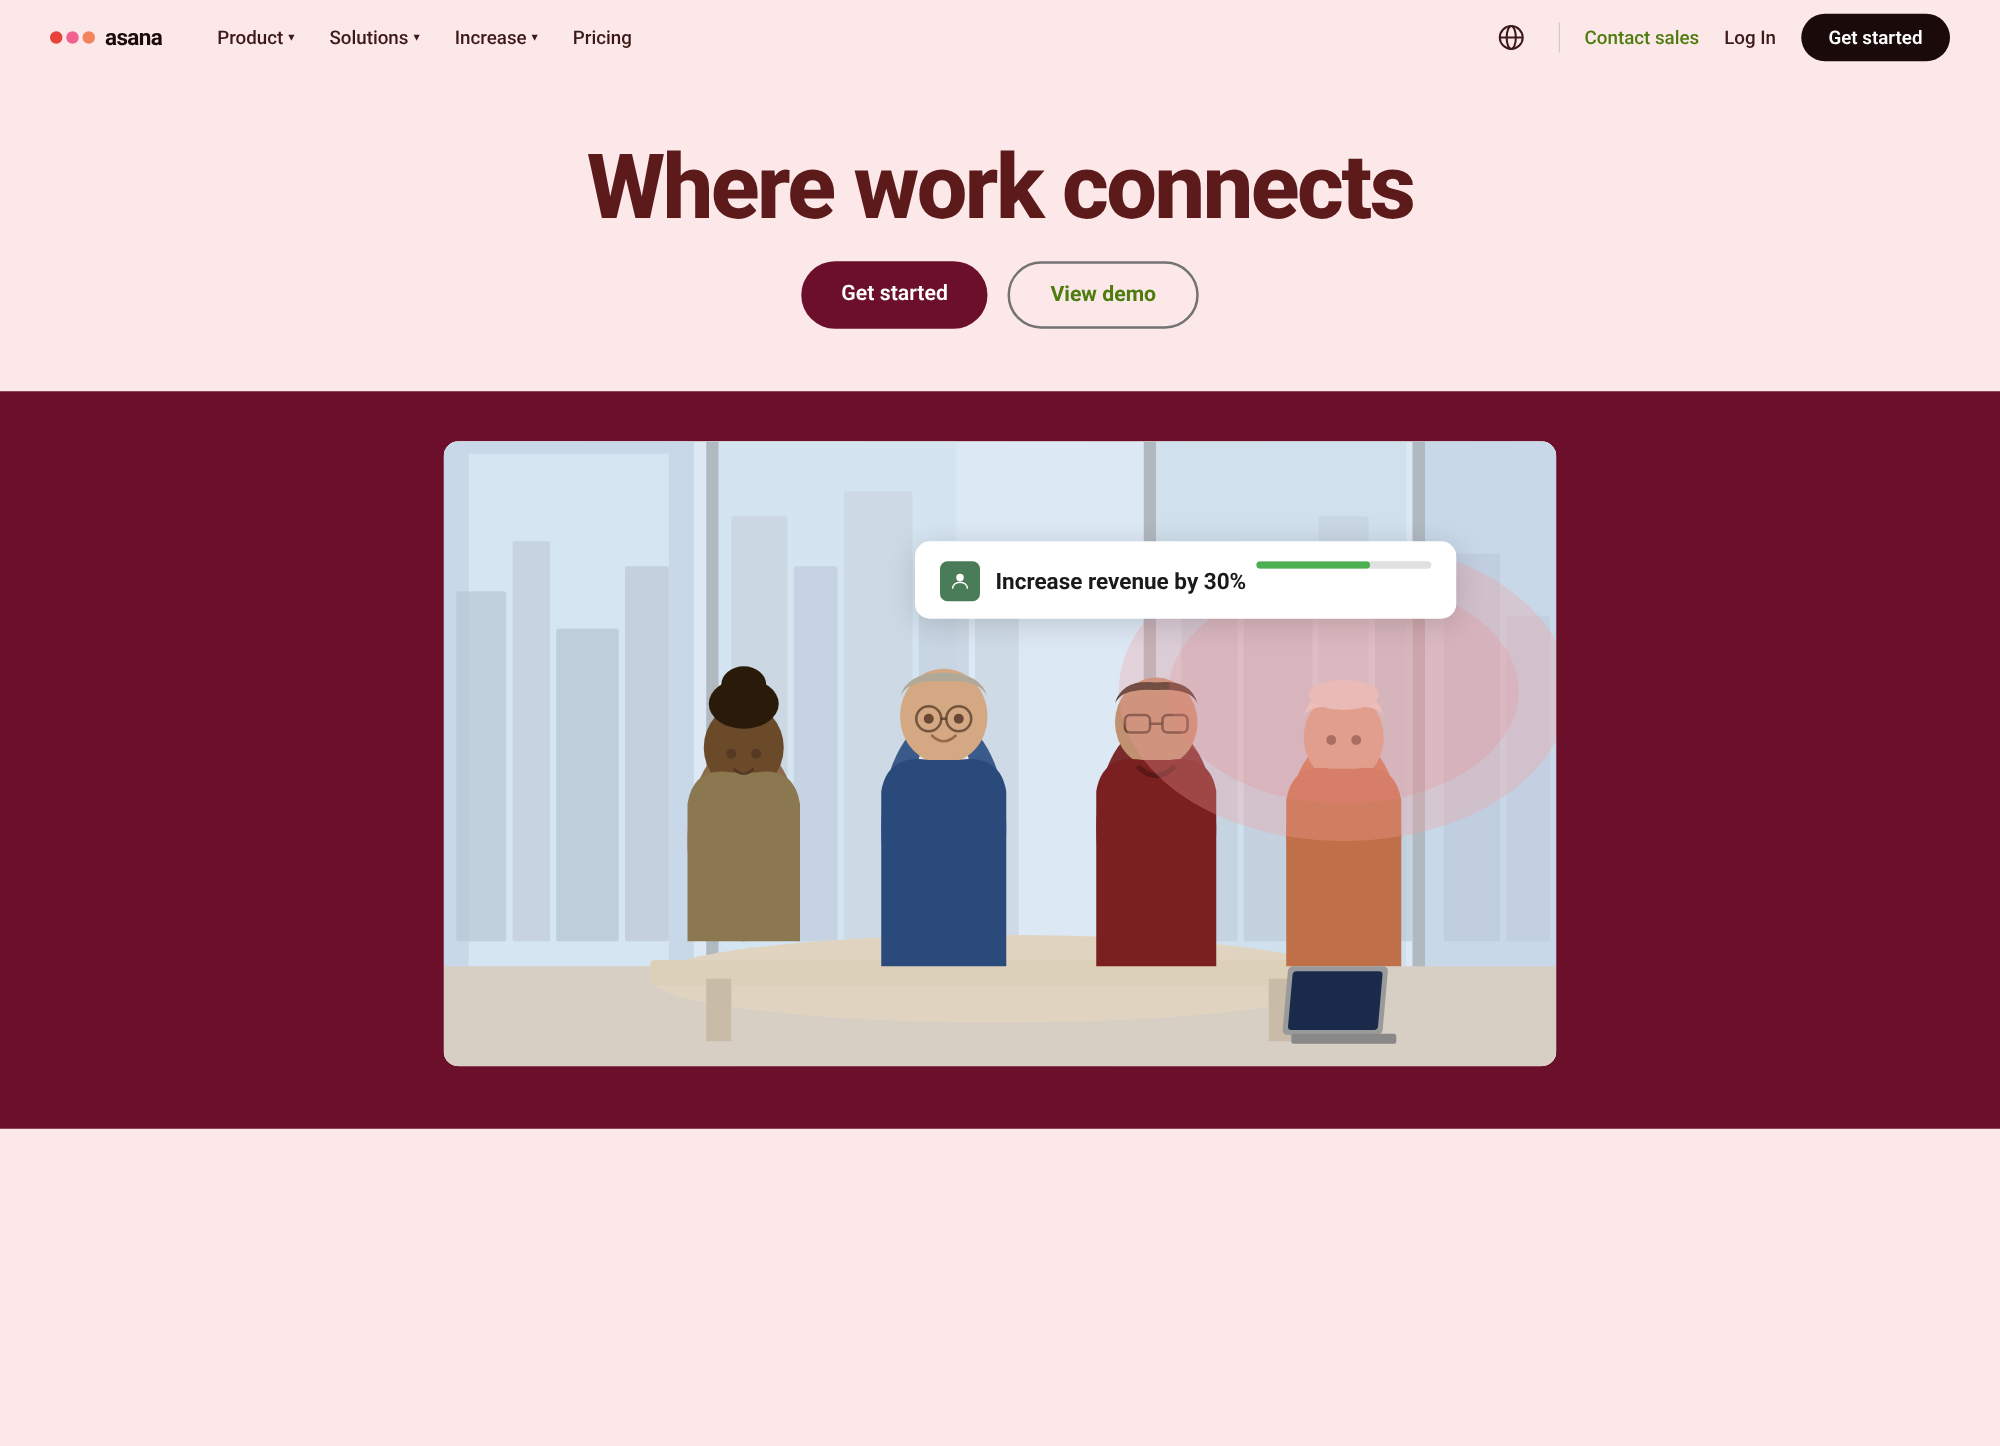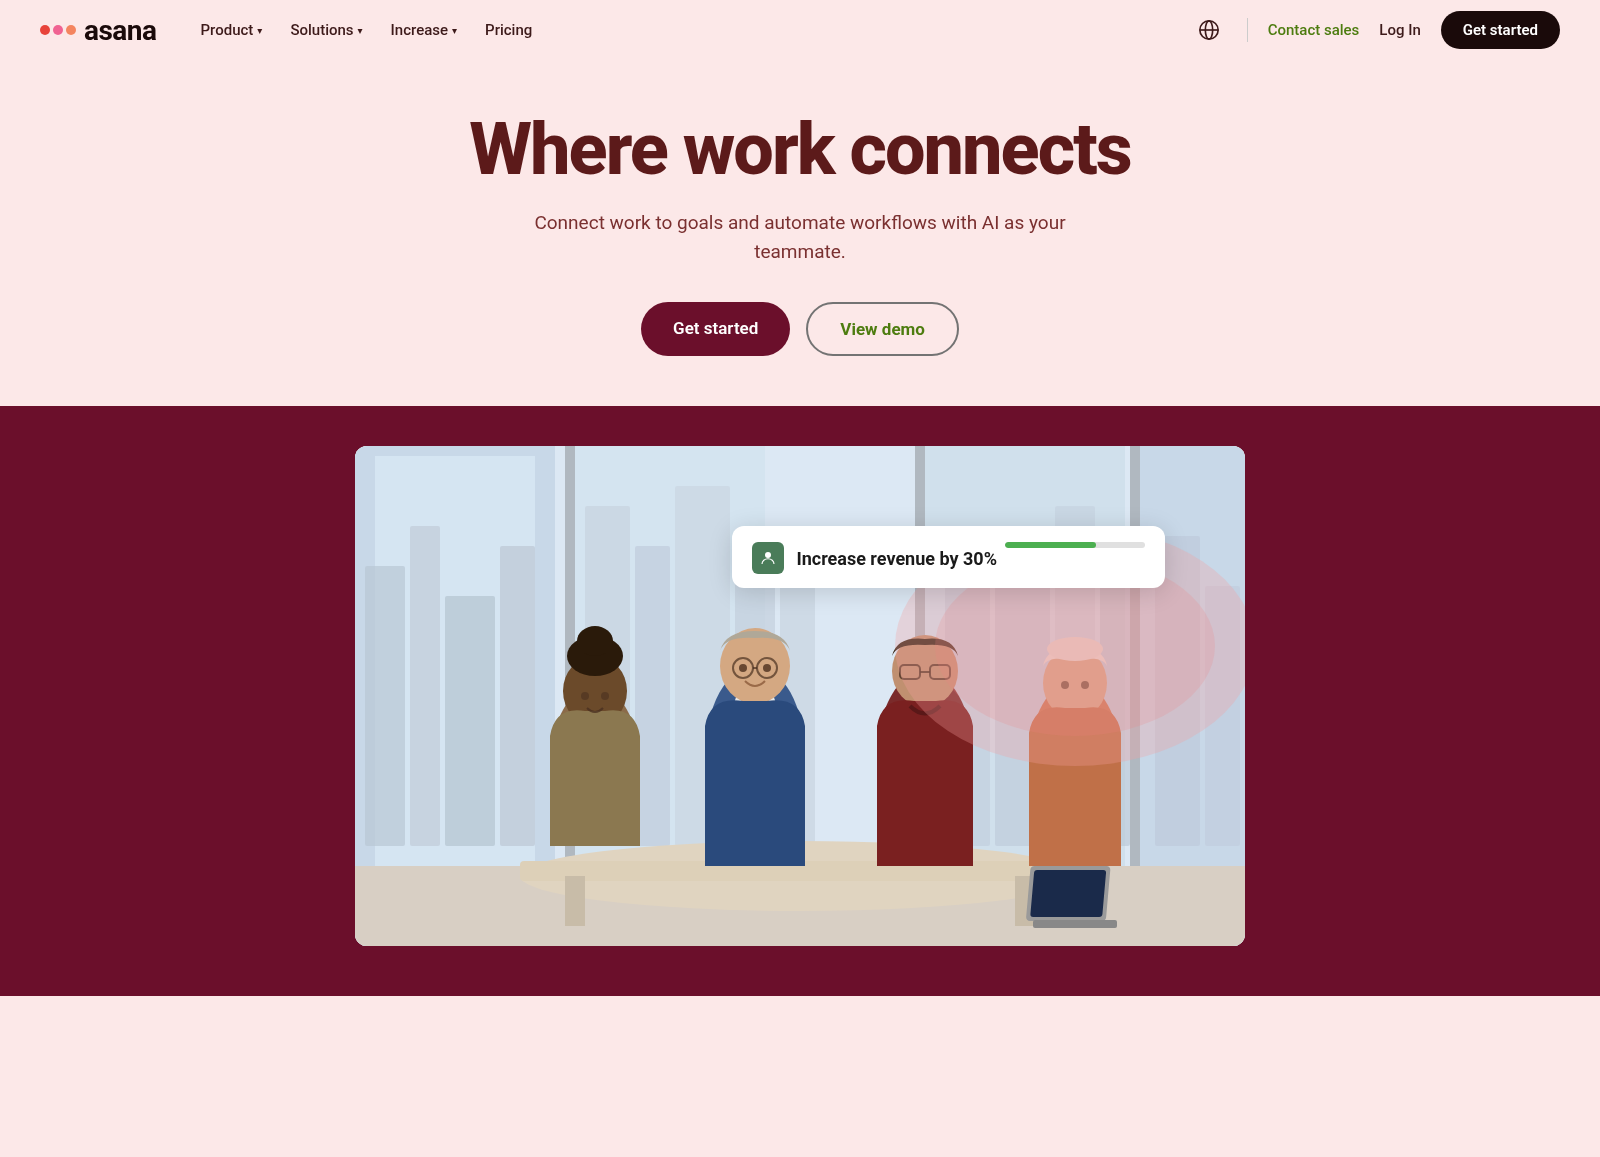--- a/index.html
+++ b/index.html
@@ -51,21 +51,21 @@
       width: 10px;
       height: 10px;
       border-radius: 50%;
     }
 
     .dot-red { background-color: #e8433a; }
     .dot-pink { background-color: #f06292; }
     .dot-orange { background-color: #f4845f; }
 
     .logo-text {
-      font-size: 28px;
+      font-size: 18px;
       font-weight: 700;
       color: #1a0a0a;
       letter-spacing: -0.5px;
     }
 
     .nav-links {
       display: flex;
       align-items: flex-start;
       gap: 4px;
     }
@@ -335,21 +335,20 @@
     </button>
     <div class="divider-line"></div>
     <a class="contact-sales" href="#">Contact sales</a>
     <a class="login-btn" href="#">Log In</a>
     <a class="get-started-nav" href="#">Get started</a>
   </div>
 </nav>
 
 <section class="hero">
   <h1 class="hero-title">Where work connects</h1>
-  <p class="hero-subtitle">Connect work to goals and automate workflows with AI as your teammate.</p>
   <div class="hero-buttons">
     <a class="btn-primary" href="#">Get started</a>
     <a class="btn-secondary" href="#">View demo</a>
   </div>
 </section>
 
 <section class="video-section">
   <div class="video-container">
 
     <div class="meeting-scene">

